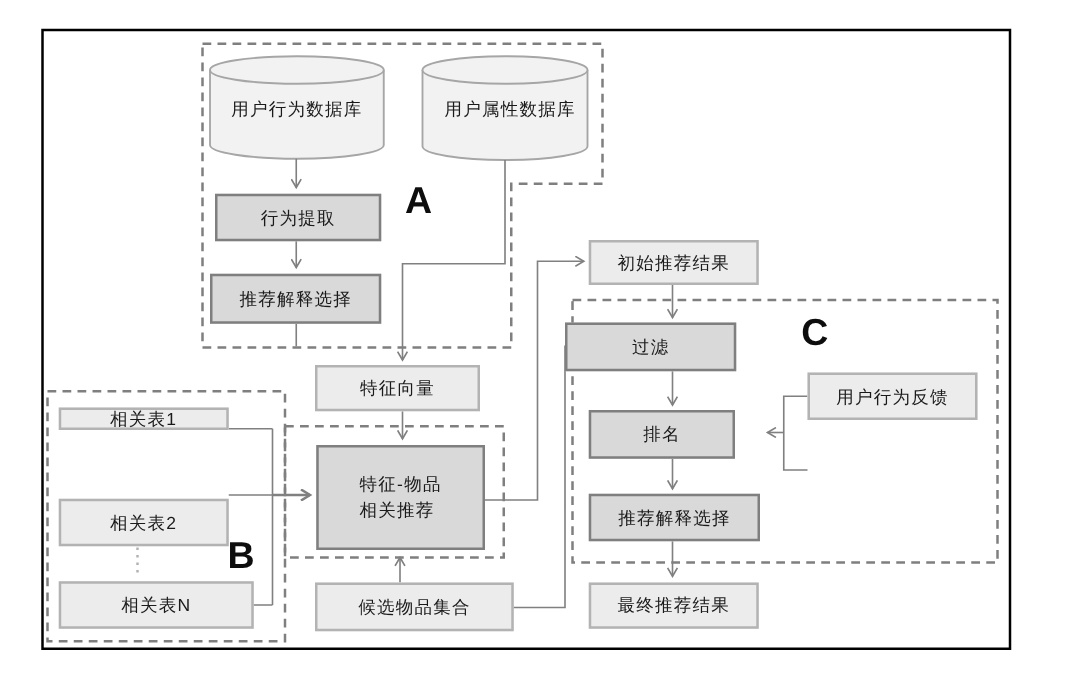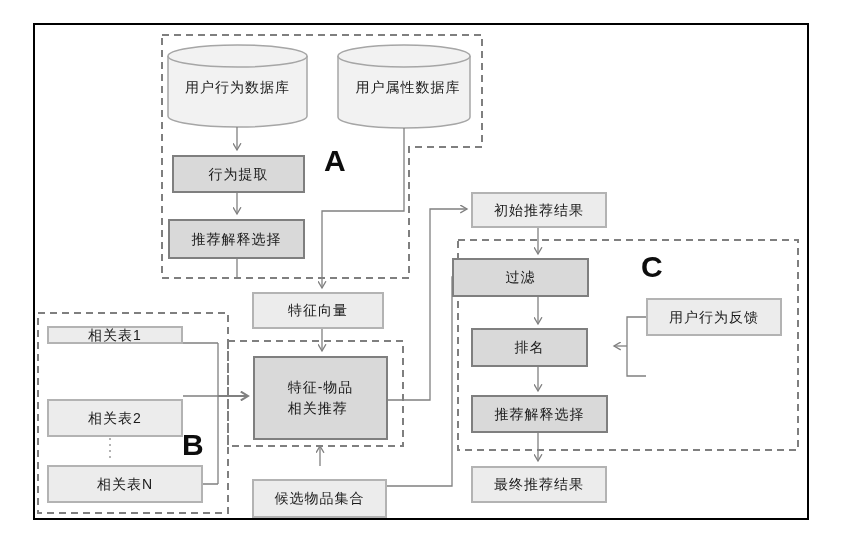--- a/index.html
+++ b/index.html
@@ -84,21 +84,21 @@
   <div class="node shaded" style="left:172px;top:155px;width:133px;height:38px">行为提取</div>
   <div class="node shaded" style="left:168px;top:219px;width:137px;height:40px">推荐解释选择</div>
   <div class="node light" style="left:252px;top:292px;width:132px;height:37px">特征向量</div>
 
   <div class="node light" style="left:47px;top:326px;width:136px;height:18px">相关表1</div>
   <div class="node light" style="left:47px;top:399px;width:136px;height:38px">相关表2</div>
   <div class="node light" style="left:47px;top:465px;width:156px;height:38px">相关表N</div>
 
   <div class="node shaded" style="left:253px;top:356px;width:135px;height:84px">特征-物品
 相关推荐</div>
-  <div class="node light" style="left:252px;top:479px;width:135px;height:39px">候选物品集合</div>
+  <div class="node light" style="left:252px;top:466px;width:159px;height:39px">候选物品集合</div>
 
   <div class="node light" style="left:471px;top:192px;width:136px;height:36px">初始推荐结果</div>
   <div class="node shaded" style="left:452px;top:258px;width:137px;height:39px">过滤</div>
   <div class="node shaded" style="left:471px;top:328px;width:117px;height:39px">排名</div>
   <div class="node shaded" style="left:471px;top:395px;width:137px;height:38px">推荐解释选择</div>
   <div class="node light" style="left:471px;top:466px;width:136px;height:37px">最终推荐结果</div>
 
   <div class="node light" style="left:646px;top:298px;width:136px;height:38px">用户行为反馈</div>
 
 </div>

